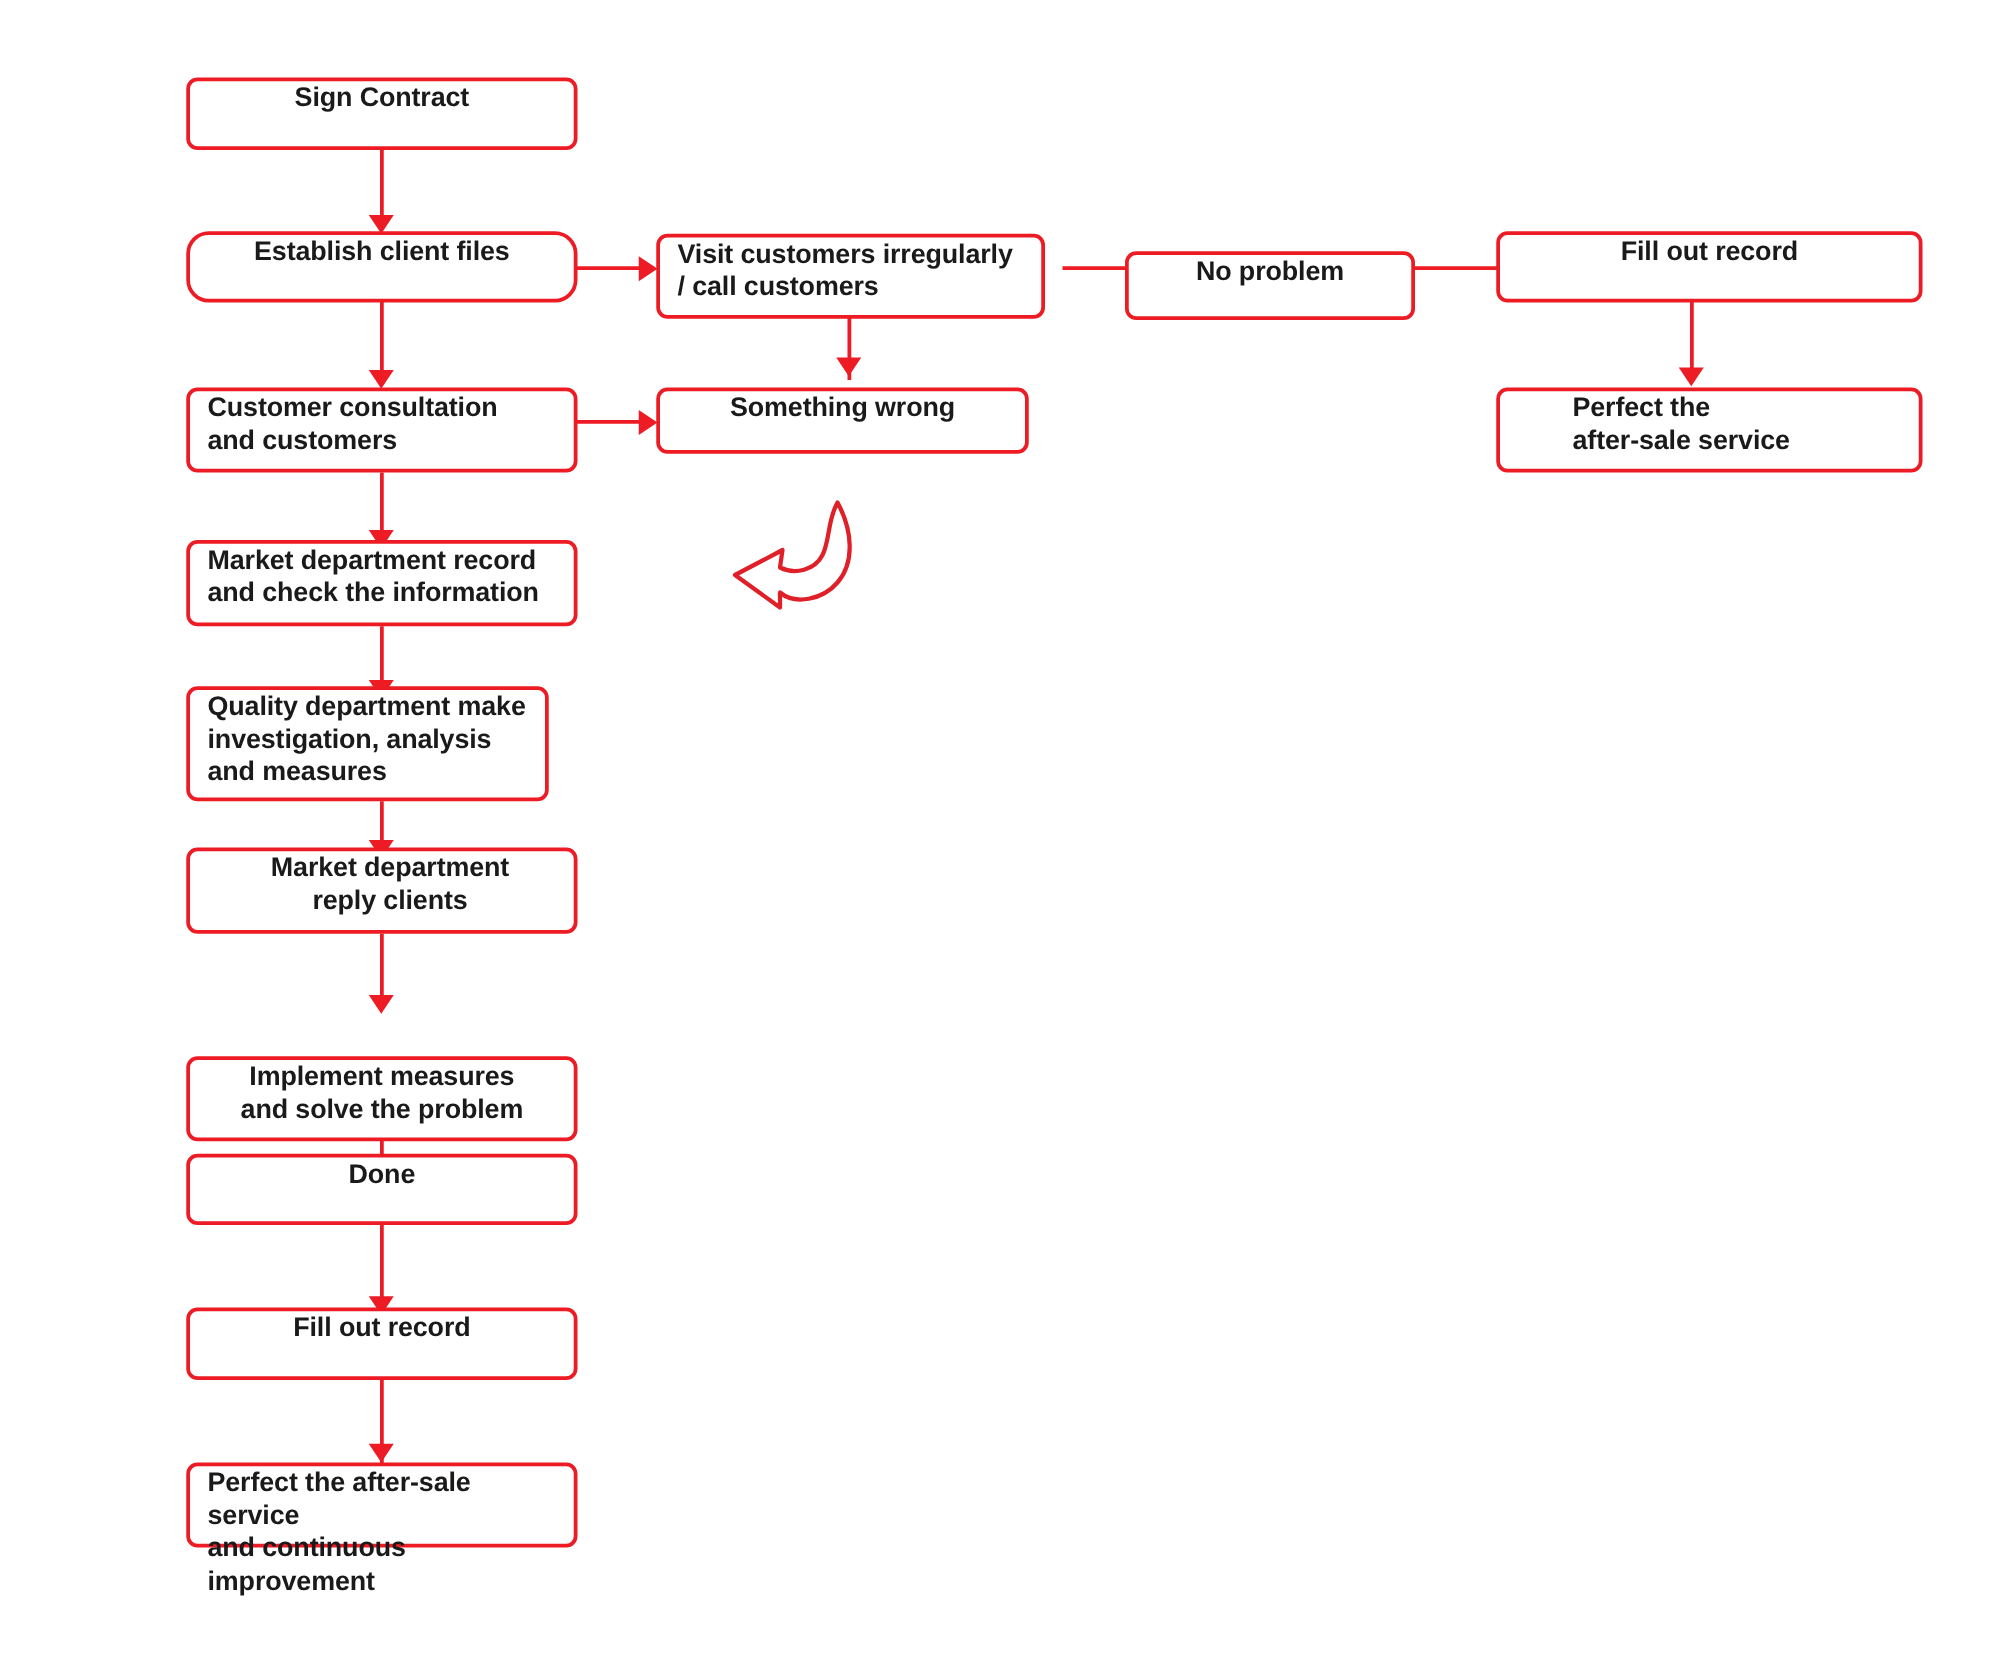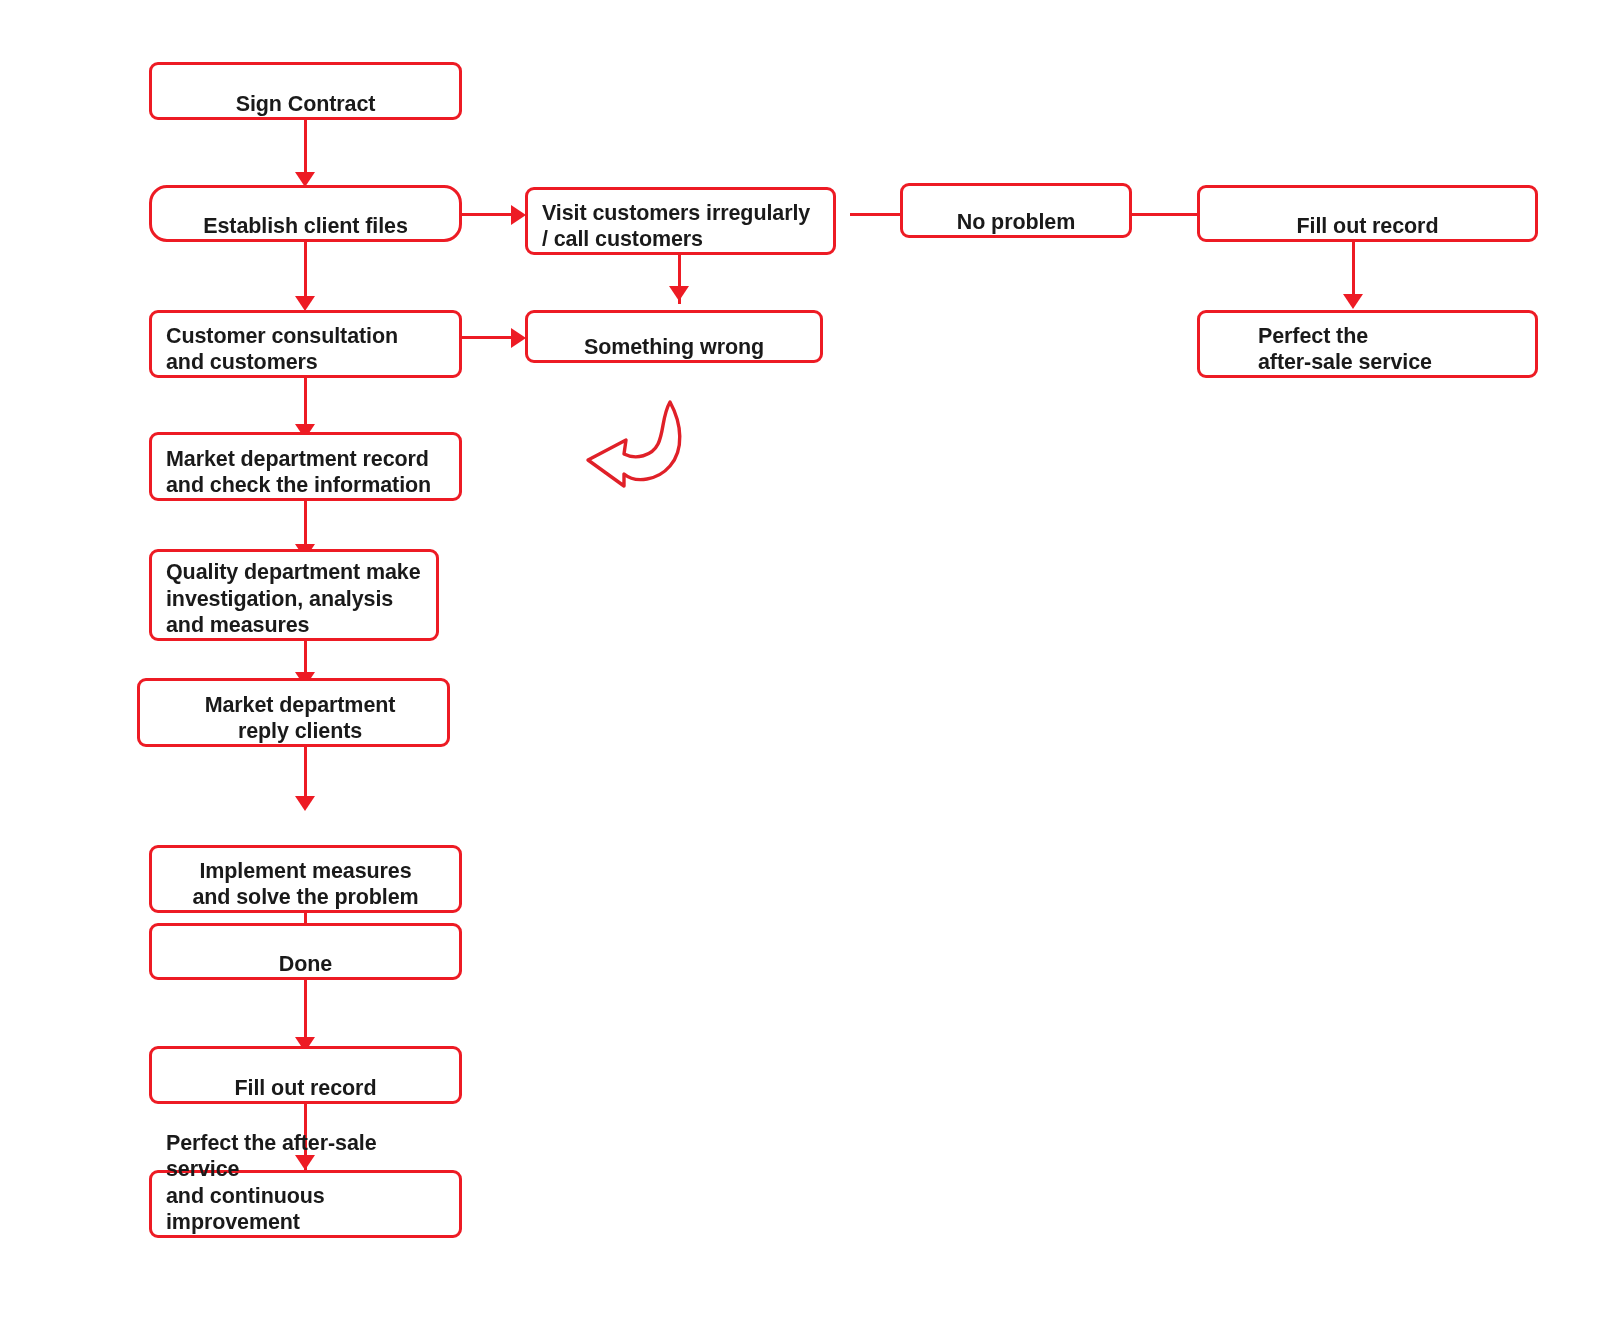--- a/index.html
+++ b/index.html
@@ -18,21 +18,21 @@
     background: #ffffff;
     overflow: hidden;
   }
   .node {
     position: absolute;
     box-sizing: border-box;
     border: 3px solid #ED1B24;
     border-radius: 9px;
     background: #ffffff;
     display: flex;
-    align-items: flex-end;
+    align-items: flex-start;
     z-index: 3;
   }
   .node .label {
     width: 100%;
     color: #1a1a1a;
     font-weight: bold;
     font-size: 21.5px;
     line-height: 1.22;
     letter-spacing: -0.1px;
     padding: 0 10px;
@@ -145,21 +145,21 @@
     <span class="label">Market department record
 and check the information</span>
   </div>
 
   <div class="node align-left" style="left:149px; top:549px; width:290px; height:92px;">
     <span class="label">Quality department make
 investigation, analysis
 and measures</span>
   </div>
 
-  <div class="node align-center" style="left:137px; top:678px; width:313px; height:69px;padding-left:13px;">
+  <div class="node align-center" style="left:149px; top:678px; width:313px; height:69px;padding-left:13px;">
     <span class="label">Market department
 reply clients</span>
   </div>
 
   <div class="node align-center" style="left:149px; top:800px; width:313px; height:68px;margin-top:45px;">
     <span class="label">Implement measures
 and solve the problem</span>
   </div>
 
   <div class="node align-center" style="left:149px; top:923px; width:313px; height:57px;">
@@ -177,21 +177,21 @@
 
   <div class="node align-left" style="left:525px; top:187px; width:311px; height:68px;">
     <span class="label">Visit customers irregularly
 / call customers</span>
   </div>
 
   <div class="node align-center" style="left:525px; top:310px; width:298px; height:53px;">
     <span class="label">Something wrong</span>
   </div>
 
-  <div class="node align-center" style="left:900px; top:183px; width:232px; height:55px;">
+  <div class="node align-center" style="left:900px; top:201px; width:232px; height:55px;">
     <span class="label">No problem</span>
   </div>
 
   <div class="node align-center" style="left:1197px; top:185px; width:341px; height:57px;">
     <span class="label">Fill out record</span>
   </div>
 
   <div class="node align-blockleft" style="left:1197px; top:310px; width:341px; height:68px;">
     <span class="label">Perfect the
 after-sale service</span>

